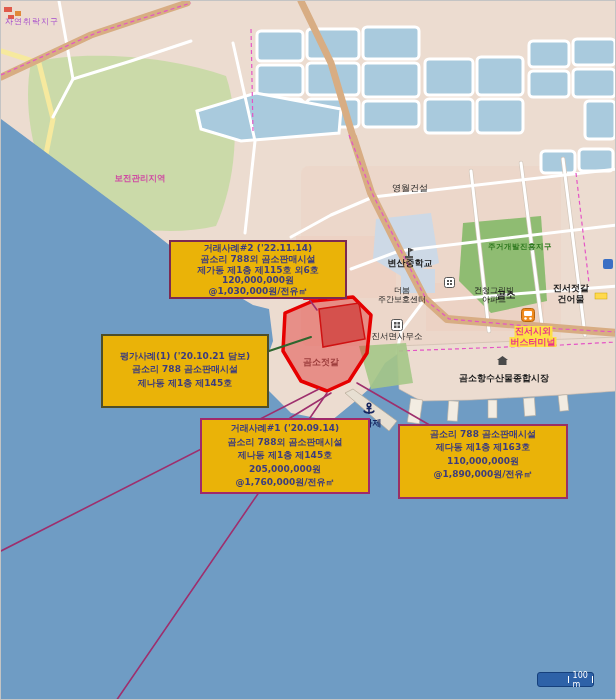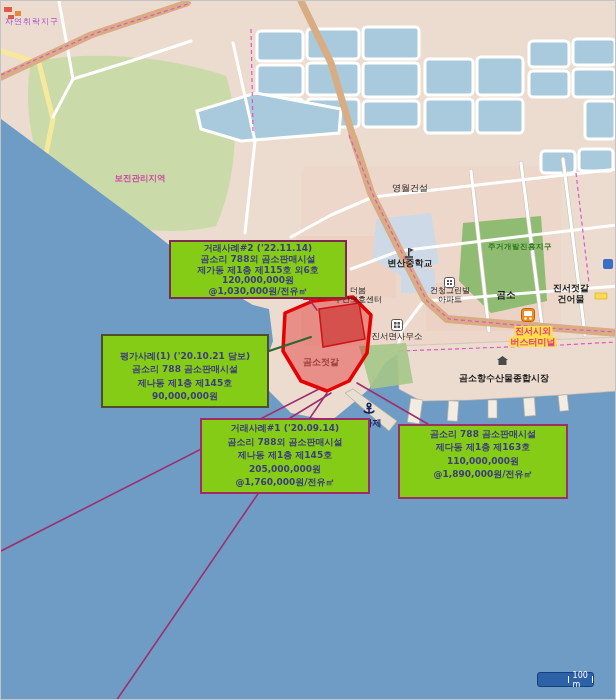--- a/index.html
+++ b/index.html
@@ -7,37 +7,37 @@
     position:relative;width:616px;height:700px;overflow:hidden;
     font-family:"DejaVu Sans","Liberation Sans",sans-serif;
     background:#ecdcd0;border:1px solid #c4c4c4;box-sizing:border-box;
   }
   .stage svg{position:absolute;left:0;top:0;z-index:1;}
   .lbl{
     position:absolute;z-index:3;transform:translateX(-50%);
     text-align:center;white-space:nowrap;color:#1c1c1c;line-height:1.18;
     font-size:9px;
   }
-  .lbl.small{font-size:8px;}
+  .lbl.small{font-size:8px;margin-left:44px;}
   .lbl.bold{font-weight:700;}
   .zone-purple{color:#a64ccc;transform:none;letter-spacing:1px;font-size:8px;}
   .zone-pink{color:#cf4da3;font-weight:700;font-size:8.5px;}
   .zone-green{color:#2f7a1f;font-weight:700;font-size:7.5px;letter-spacing:0.5px;}
   .navy{color:#15255f;}
   .bus-label span{background:#fde047;color:#e8338a;font-weight:700;padding:0 1px;display:inline-block;}
   .subject{
     position:absolute;z-index:4;font-size:21px;font-weight:700;color:#ee0d0d;
     letter-spacing:2px;white-space:nowrap;
   }
   .area-label{
     position:absolute;z-index:3;transform:translateX(-50%);font-size:9px;
     color:#8b2a2a;opacity:.8;white-space:nowrap;font-weight:700;
   }
   .callout{
-    position:absolute;z-index:5;background:#84cc16;text-align:center;
+    position:absolute;z-index:5;background:#eab308;text-align:center;
     font-weight:700;color:#3c3c7e;overflow:hidden;box-sizing:border-box;
   }
   .callout div{white-space:nowrap;}
   .co-sale2{left:168px;top:239px;width:178px;height:59px;border:2px solid #7b2a52;font-size:9px;line-height:10.8px;padding-top:1px;}
   .co-appr1{left:100px;top:333px;width:168px;height:74px;border:2px solid #4e4e28;font-size:9px;line-height:13.3px;padding-top:14px;}
   .co-sale1{left:199px;top:417px;width:170px;height:76px;border:2px solid #a02a6a;font-size:9px;line-height:13.6px;padding-top:2px;}
   .co-sale3{left:397px;top:423px;width:170px;height:75px;border:2px solid #9a3063;font-size:9px;line-height:13.4px;padding-top:2px;}
   .scalebar{
     position:absolute;z-index:6;left:536px;top:671px;width:57px;height:15px;
     background:#2e62a8;border:1px solid #16407c;border-radius:3px;
@@ -242,21 +242,20 @@
     <div>거래사례#2 ('22.11.14)</div>
     <div>곰소리 788외 곰소판매시설</div>
     <div>제가동 제1층 제115호 외6호</div>
     <div>120,000,000원</div>
     <div>@1,030,000원/전유㎡</div>
   </div>
   <div class="callout co-appr1">
     <div>평가사례(1) ('20.10.21 담보)</div>
     <div>곰소리 788 곰소판매시설</div>
     <div>제나동 제1층 제145호</div>
-    <div>90,000,000원</div>
   </div>
   <div class="callout co-sale1">
     <div>거래사례#1 ('20.09.14)</div>
     <div>곰소리 788외 곰소판매시설</div>
     <div>제나동 제1층 제145호</div>
     <div>205,000,000원</div>
     <div>@1,760,000원/전유㎡</div>
   </div>
   <div class="callout co-sale3">
     <div>곰소리 788 곰소판매시설</div>

